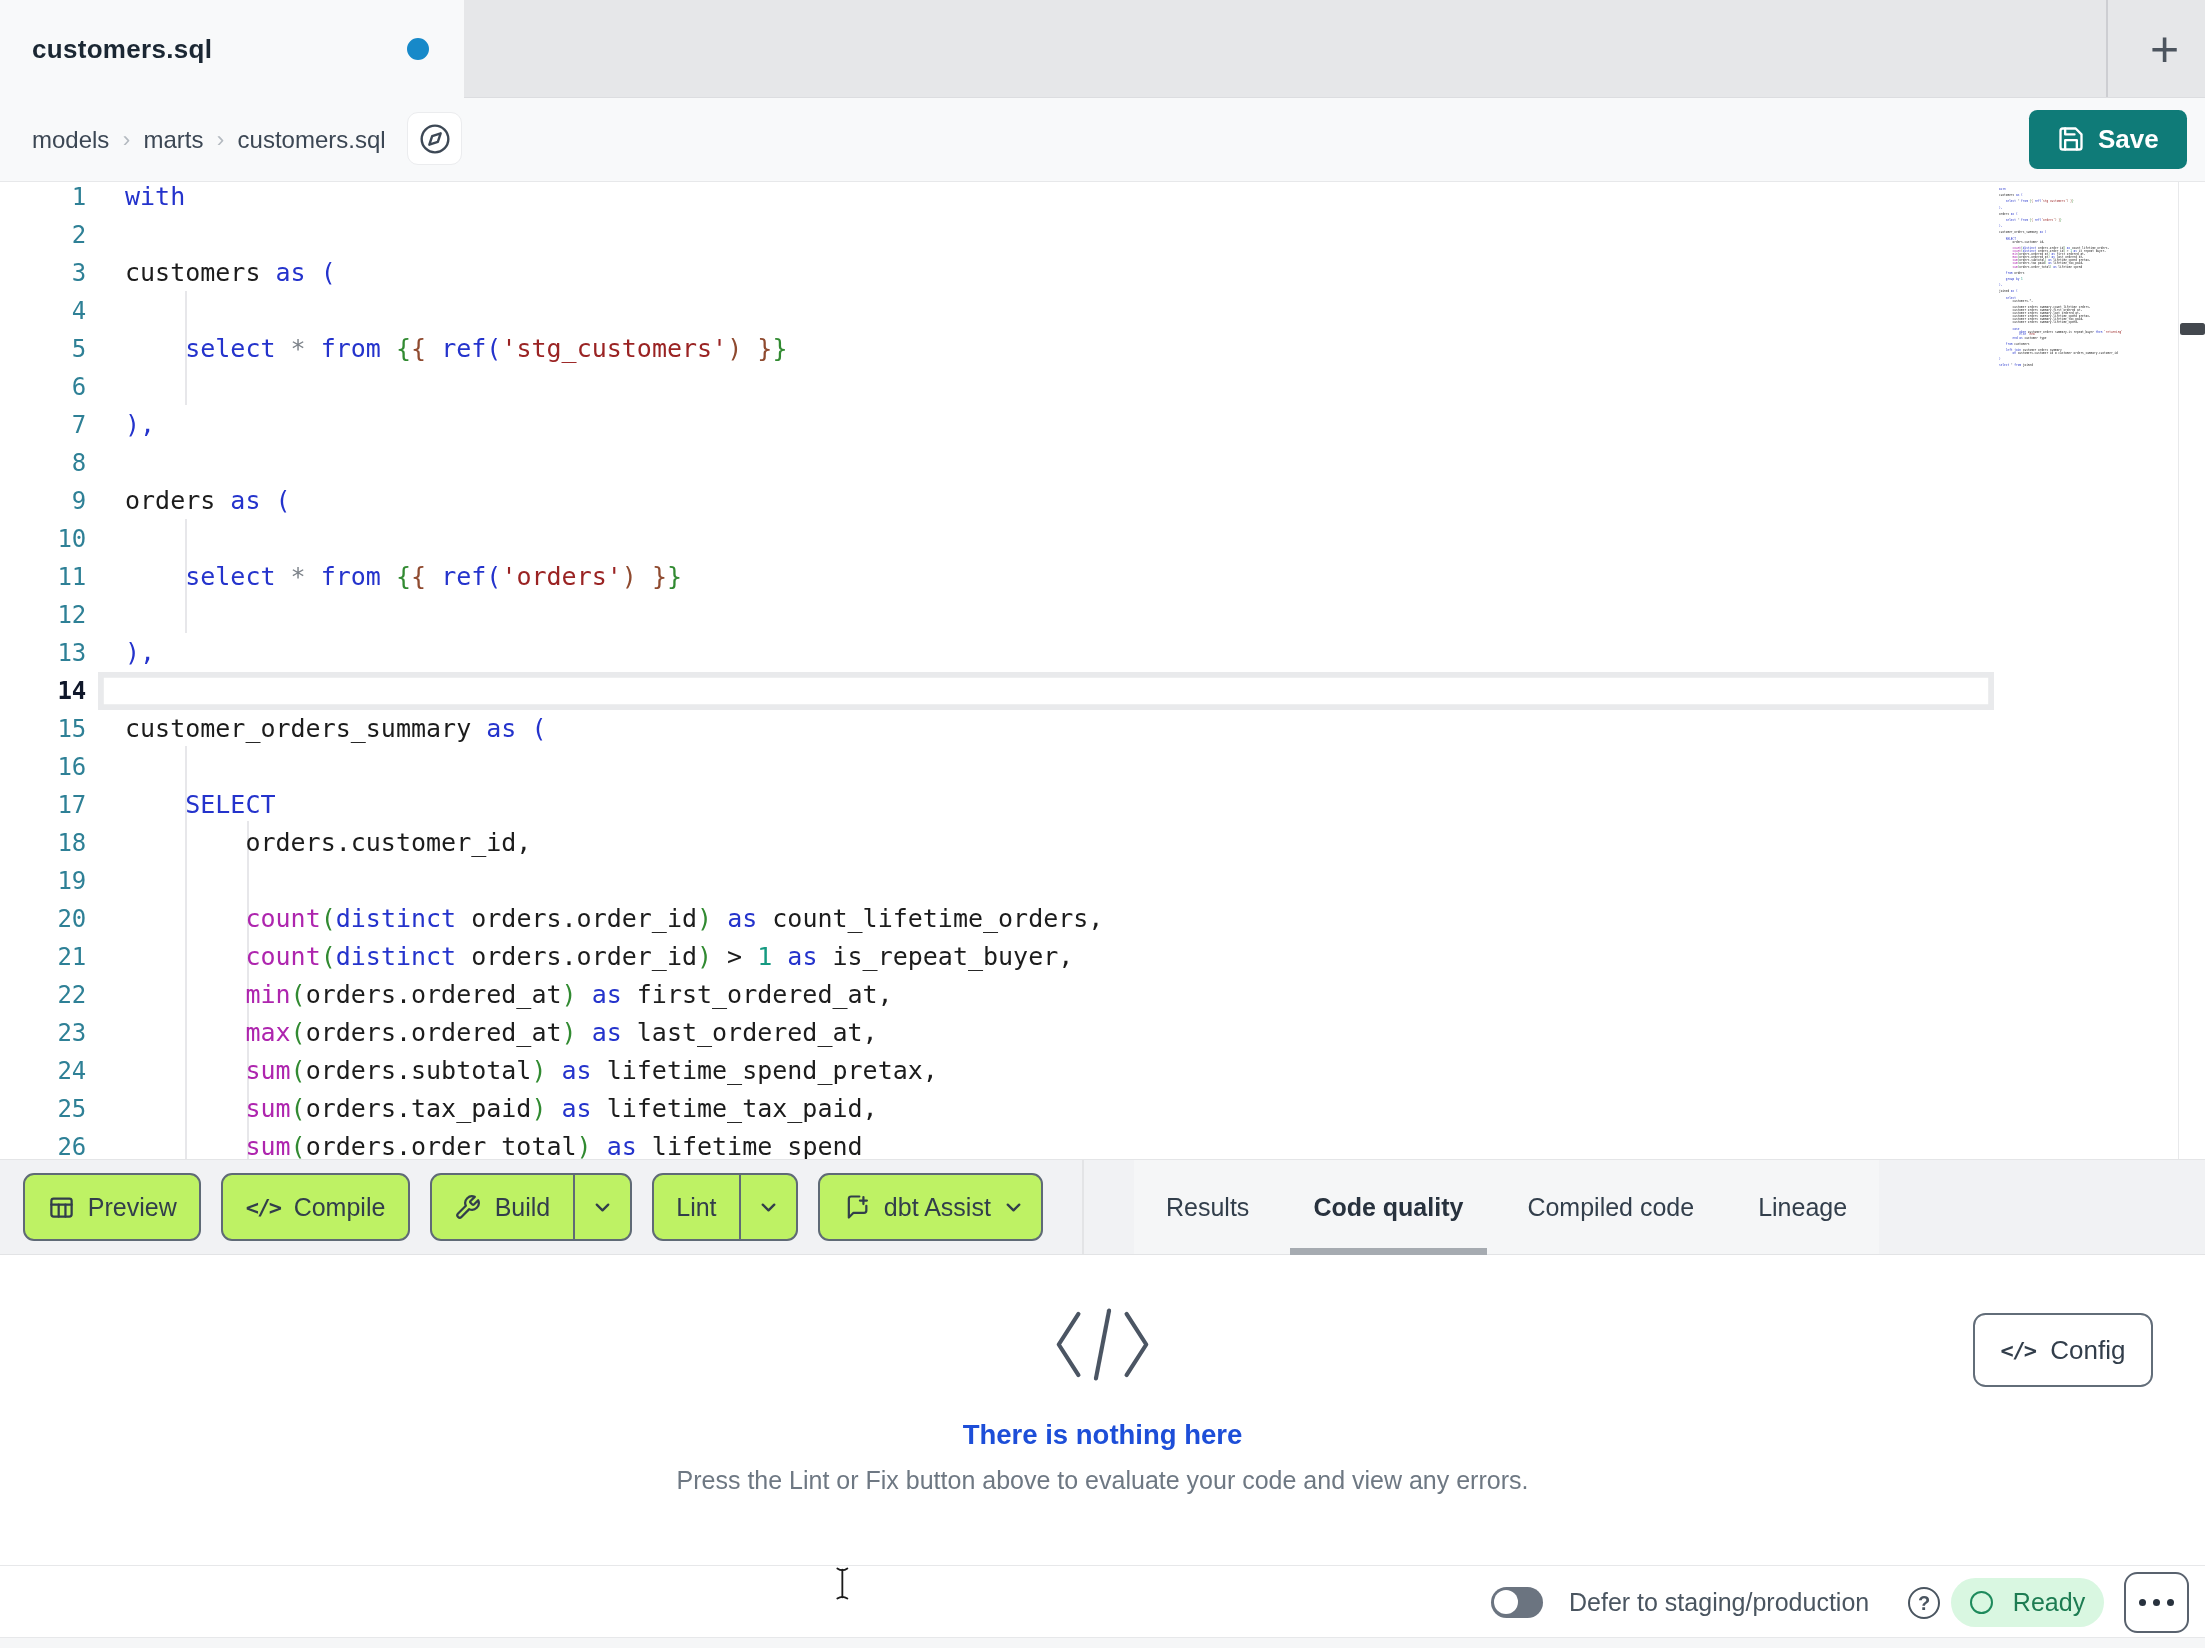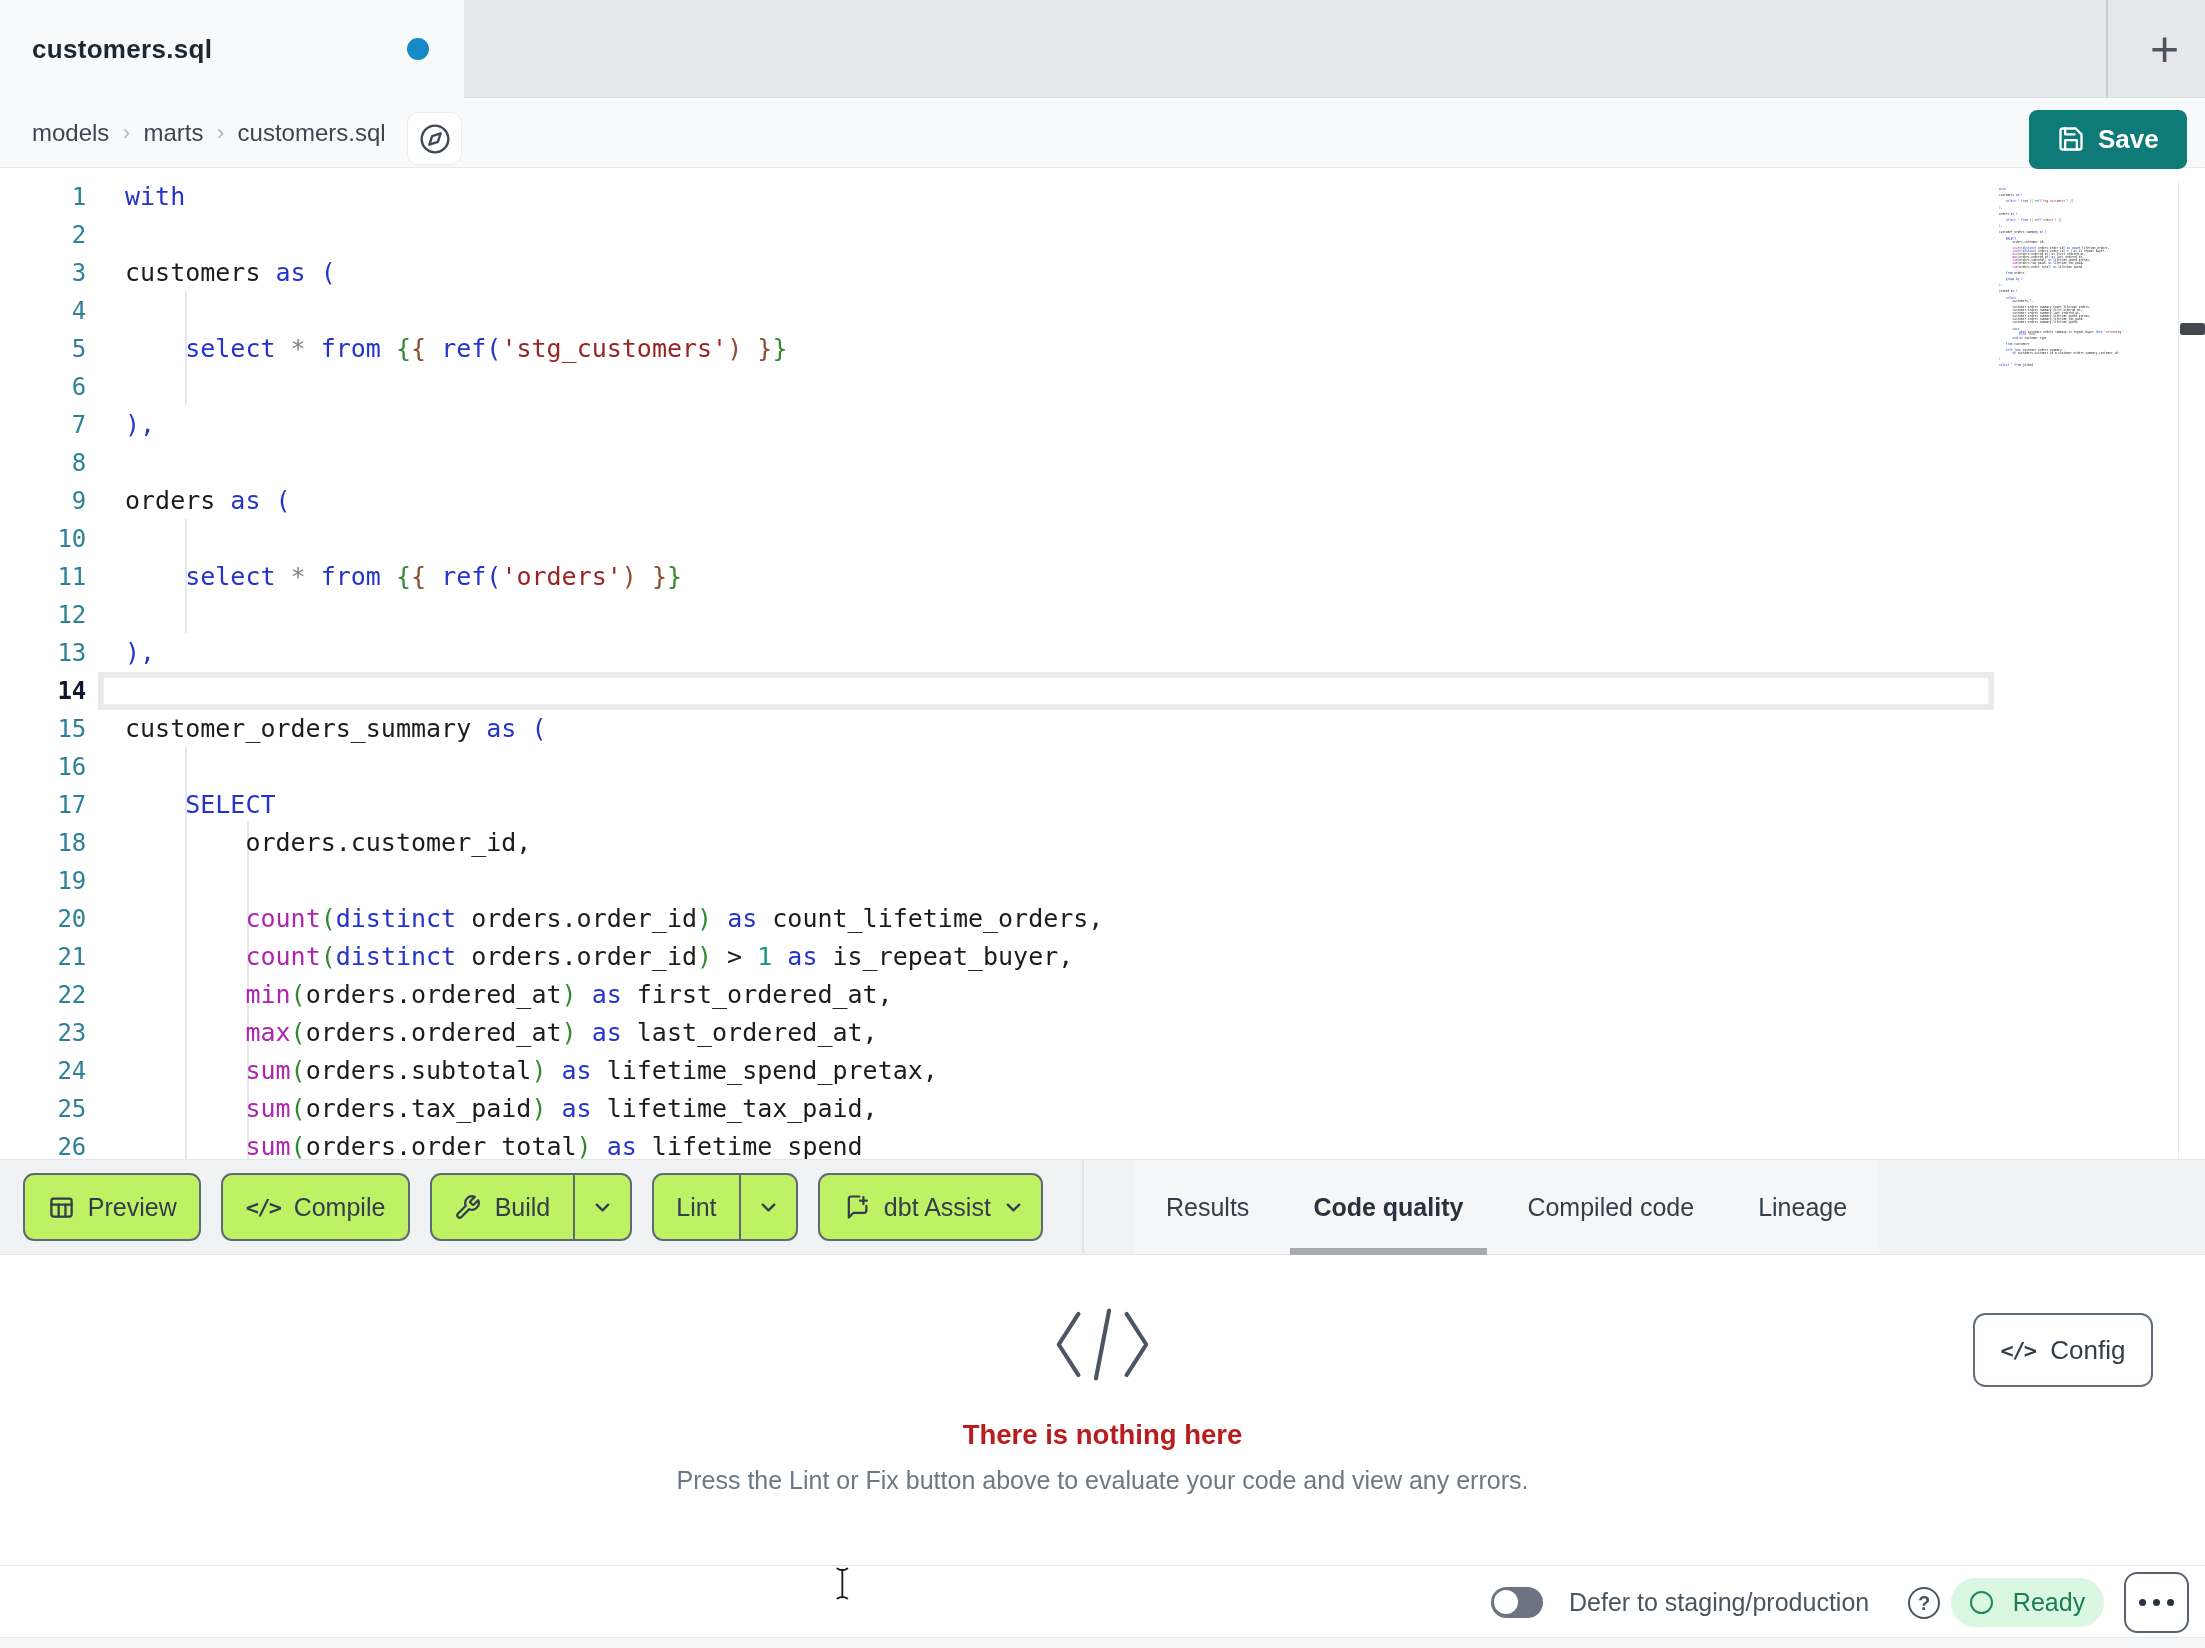--- a/index.html
+++ b/index.html
@@ -14,21 +14,21 @@
   .tab-active { position:absolute; left:0; top:0; width:464px; height:98px; background:#f8f9fa;
     display:flex; align-items:center; justify-content:space-between; padding:0 35px 0 32px; }
   .tab-title { font-size:26px; font-weight:700; color:#1b2733; letter-spacing:0.3px; }
   .unsaved-dot { width:12.5px; height:16px; border:11px solid #1789c9; border-radius:50%; background:#fff; }
   .tabbar-divider { position:absolute; left:2106px; top:0; height:97px; width:1.7px; background:#cdced2; }
   .newtab-btn { position:absolute; left:2123px; top:0; width:83px; height:97px;
     background:none; border:none; font-size:50px; font-weight:300; color:#4c545e;
     display:flex; align-items:center; justify-content:center; cursor:pointer; line-height:0; }
 
   
-  .subheader { position:absolute; top:98px; left:0; right:0; height:70px; background:#f8f9fa;
+  .subheader { position:absolute; top:98px; left:0; right:0; height:84px; background:#f8f9fa;
     border-bottom:0.8px solid #e7e8ea; }
   .breadcrumb { position:absolute; left:32px; top:0; height:100%; display:flex; align-items:center;
     gap:13.3px; font-size:24px; color:#3c4754; }
   .crumb { cursor:pointer; }
   .crumb-sep { color:#b4bac0; font-size:22.5px; }
   .compass-btn { position:absolute; left:407px; top:14px; width:55px; height:53px;
     border:1.7px solid #ebecee; border-radius:11px; background:#fff;
     display:flex; align-items:center; justify-content:center; cursor:pointer; }
   .save-btn { position:absolute; right:18.3px; top:11.7px; width:158px; height:59px;
     background:#0f7b78; color:#fff; border:none; border-radius:8.3px;
@@ -82,21 +82,21 @@
   .rtabs { position:absolute; left:1134px; top:0; bottom:0; display:flex; background:#f5f6f7; }
   .rtab { position:relative; display:flex; align-items:center; padding:0 32px; font-size:25px;
     color:#323e4b; background:none; border:none; font-family:inherit; cursor:pointer; }
   .rtab.active { font-weight:700; color:#28323e; }
   .rtab.active::after { content:""; position:absolute; left:8.3px; right:8.3px; bottom:-0.8px;
     height:6.7px; background:#a6abb1; }
 
   
   .results { position:absolute; top:1255px; left:0; right:0; height:310px; background:#fff; }
   .empty { position:absolute; left:0; right:0; top:52px; text-align:center; }
-  .empty-title { margin-top:37px; font-size:27.5px; font-weight:700; color:#b91c1c; }
+  .empty-title { margin-top:37px; font-size:27.5px; font-weight:700; color:#1d4ed8; }
   .empty-sub { margin-top:15px; font-size:25px; color:#6e7883; }
   .config-btn { position:absolute; right:52px; top:58px; width:180px; height:74px;
     border:2.1px solid #626d79; border-radius:12.5px; background:#fff;
     display:flex; align-items:center; justify-content:center; gap:15px;
     font-size:26px; color:#323e4b; font-family:inherit; cursor:pointer; }
 
   
   .statusbar { position:absolute; top:1565px; left:0; right:0; height:73px; background:#fff;
     border-top:0.8px solid #e7e8ea; }
   .toggle { position:absolute; left:1491px; top:21px; width:52px; height:31px; border-radius:16px;

